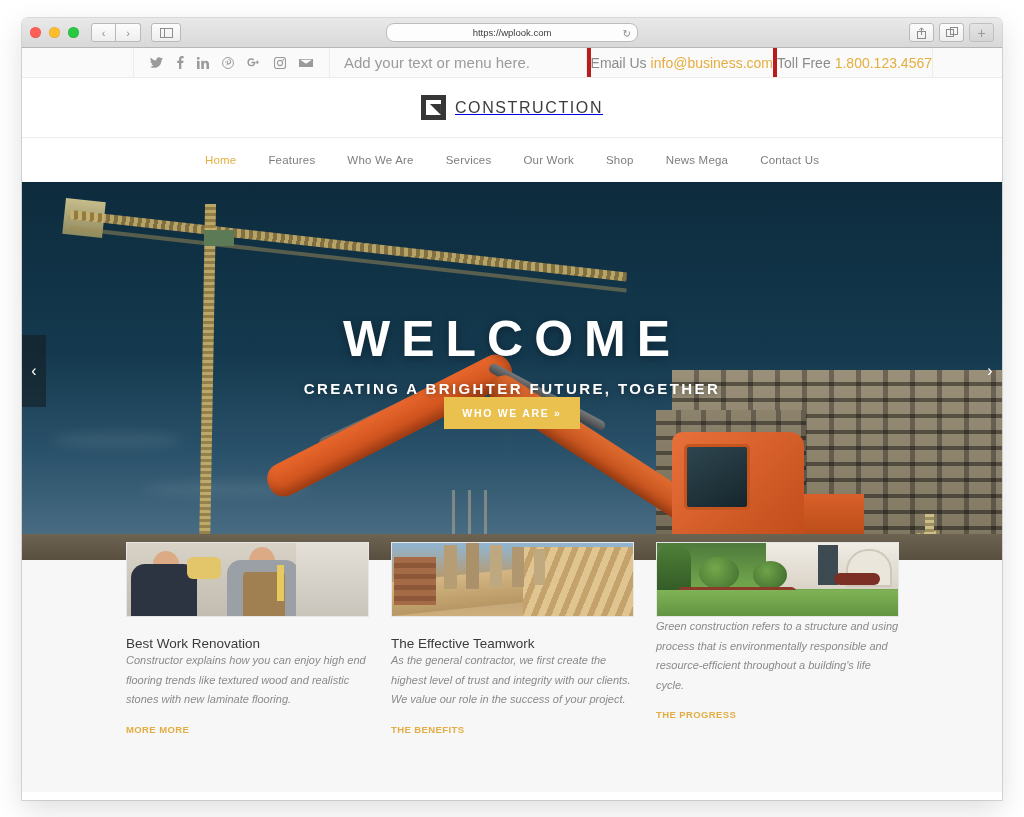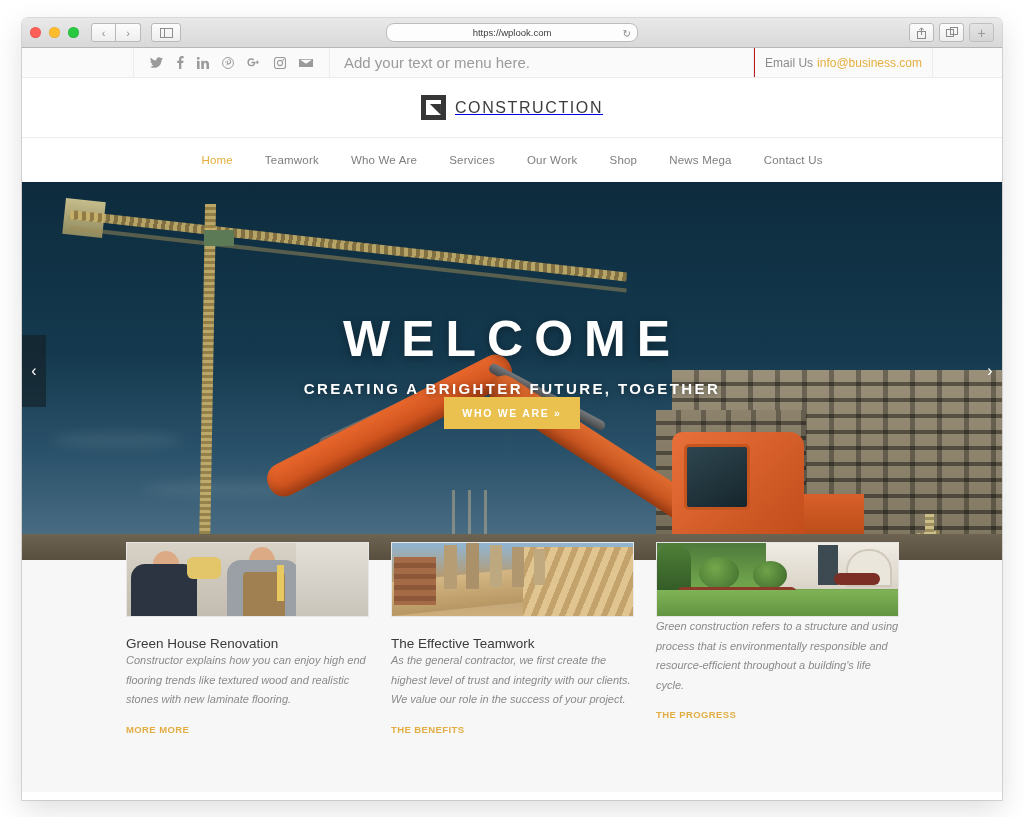--- a/index.html
+++ b/index.html
@@ -95,23 +95,23 @@
     display: flex; align-items: center;
     padding: 0 14px;
     color: #9b9b9b;
     border-right: 1px solid #ececec;
     font-size: 15px;
     flex: 1;
   }
   .tb-right { display: flex; align-items: stretch; margin-left: auto; }
   .tb-cell {
     display: flex; align-items: center;
-    padding: 0 10px;
-    color: #8b8b8b; font-size: 12px;
-    border-left: 1px solid #b91c1c;
+    padding: 0 0;
+    color: #8b8b8b; font-size: 14px;
+    border-left: 4px solid #b91c1c;
     white-space: nowrap;
   }
   .tb-cell .accent { color: #e5ae3f; margin-left: 4px; }
   .tb-end { width: 70px; border-left: 1px solid #ececec; }
 
   
   .logo-row {
     height: 60px;
     display: flex; align-items: center; justify-content: center;
     background: #fff;
@@ -455,34 +455,38 @@
             <path d="M0 .8v9.4h16V.8zm8 5.6L1.2 1.7h13.6z"></path>
           </svg>
       </a>
     </div>
     <div class="tb-text">Add your text or menu here.</div>
     <div class="tb-right">
       <div class="tb-cell">
         <span>Email Us</span>
         <span class="accent">info@business.com</span>
       </div>
+      <div class="tb-cell">
+        <span>Toll Free</span>
+        <span class="accent">1.800.123.4567</span>
+      </div>
       <div class="tb-end"></div>
     </div>
   </div>
 
   <div class="logo-row">
     <a class="logo" href="#">
       <span class="logo-mark"></span>
       <span class="logo-text">CONSTRUCTION</span>
     </a>
   </div>
 
   <nav class="nav">
     <a href="#" class="active">Home</a>
-    <a href="#">Teamwork</a>
+    <a href="#">Features</a>
     <a href="#">Who We Are</a>
     <a href="#">Services</a>
     <a href="#">Our Work</a>
     <a href="#">Shop</a>
     <a href="#">News Mega</a>
     <a href="#">Contact Us</a>
   </nav>
 
   <section class="hero">
     <div class="sky"></div>
@@ -535,21 +539,21 @@
         <div class="card-thumb t1">
           <span class="head" style="left:26px;top:8px;width:26px;height:28px;"></span>
           <span class="w" style="left:4px;width:66px;height:52px;background:#2b3440;"></span>
           <span class="head" style="left:122px;top:4px;width:26px;height:29px;"></span>
           <span class="w" style="left:100px;width:72px;height:56px;background:#9aa0a6;"></span>
           <span class="w" style="left:116px;width:42px;height:44px;background:#a08050;border-radius:4px 4px 0 0;"></span>
           <span style="position:absolute;left:60px;top:14px;width:34px;height:22px;background:#e3c56a;border-radius:6px;"></span>
           <span style="position:absolute;left:150px;top:22px;width:7px;height:36px;background:#e8c960;"></span>
           <span style="position:absolute;right:0;top:0;width:72px;height:75px;background:linear-gradient(#e4e0d8,#c9c4ba);"></span>
         </div>
-        <h3 class="card-title">Green House Renovation</h3>
+        <h3 class="card-title">Best Work Renovation</h3>
         <p class="card-body">Constructor explains how you can enjoy high end flooring trends like textured wood and realistic stones with new laminate flooring.</p>
         <a href="#" class="card-link">MORE MORE</a>
       </article>
 
       <article class="card">
         <div class="card-thumb t2">
           <span style="position:absolute;left:0;bottom:0;width:100%;height:34px;background:linear-gradient(#d4b784,#b79763);transform:skewY(-6deg);transform-origin:left bottom;"></span>
           <span style="position:absolute;right:0;top:4px;width:110px;height:72px;background:repeating-linear-gradient(112deg,#e0c590 0 7px,#c3a26c 7px 13px);"></span>
           <span style="position:absolute;left:2px;top:14px;width:42px;height:48px;background:repeating-linear-gradient(#a56b46 0 6px,#8d583a 6px 11px);"></span>
           <span style="position:absolute;left:52px;top:2px;width:13px;height:44px;background:#b79d74;"></span>

